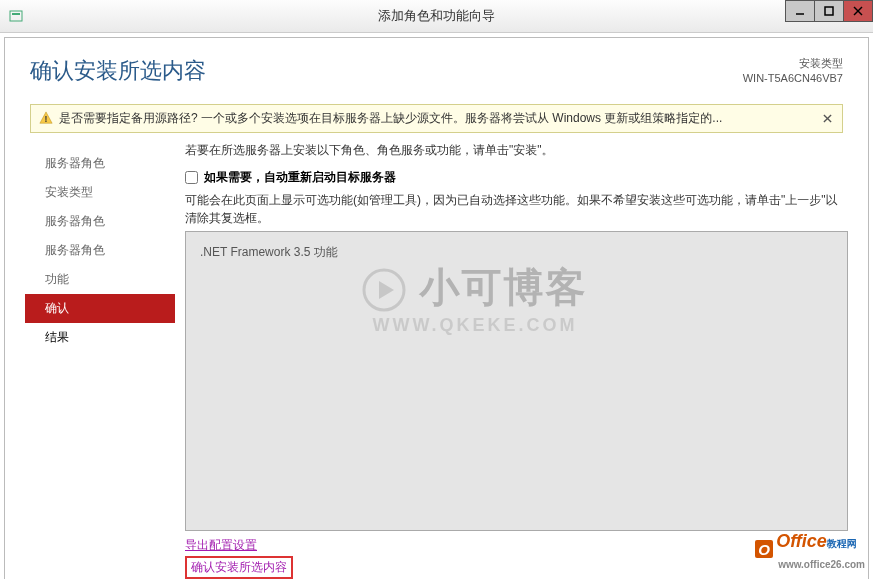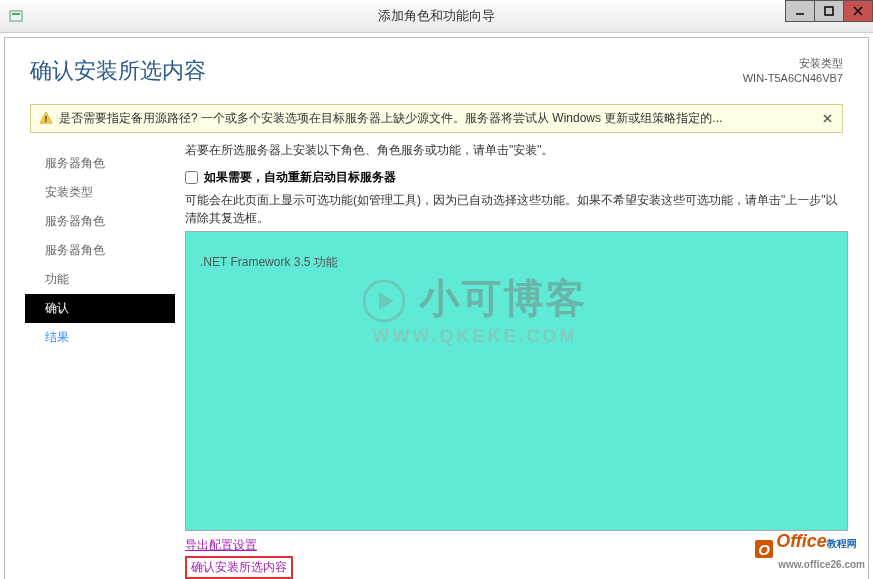--- a/index.html
+++ b/index.html
@@ -114,26 +114,26 @@
       width: 170px;
       padding: 8px 0 0 30px;
     }
     .nav-item {
       padding: 6px 10px;
       font-size: 12px;
       color: #666;
       cursor: pointer;
     }
     .nav-item.active {
-      background: #000000;
+      background: #b91c1c;
       color: #fff;
       margin-left: -10px;
       padding-left: 20px;
     }
-    .nav-item.disabled { color: #3b82f6; }
+    .nav-item.disabled { color: #000000; }
 
     .main-panel {
       flex: 1;
       padding: 0 20px 0 10px;
       display: flex;
       flex-direction: column;
       overflow: hidden;
     }
     .instruction-text {
       font-size: 12px;
@@ -152,26 +152,26 @@
     .note-text {
       font-size: 12px;
       color: #333;
       line-height: 1.5;
       margin-bottom: 4px;
     }
 
     .feature-box {
       border: 1px solid #aaa;
       flex: 1;
-      padding: 20px 14px;
+      padding: 10px 14px;
       font-size: 12px;
       color: #555;
       overflow: auto;
       position: relative;
-      background: #5eead4;
+      background: #e5e5e5;
     }
     .feature-item { line-height: 1.7; }
     .feature-item.child { padding-left: 22px; }
 
     .links-row {
       padding: 6px 0;
       font-size: 12px;
     }
     .link {
       color: #a21caf;
@@ -188,21 +188,20 @@
 
     .watermark {
       position: absolute;
       top: 260px;
       left: 300px;
       width: 350px;
       opacity: 0.45;
       pointer-events: none;
       font-family: Arial, sans-serif;
       text-align: center;
-      margin-top: 11px;
     }
     .watermark .wm-title {
       font-size: 40px;
       font-weight: bold;
       color: #777;
       letter-spacing: 2px;
     }
     .watermark .wm-url {
       font-size: 18px;
       font-weight: bold;

